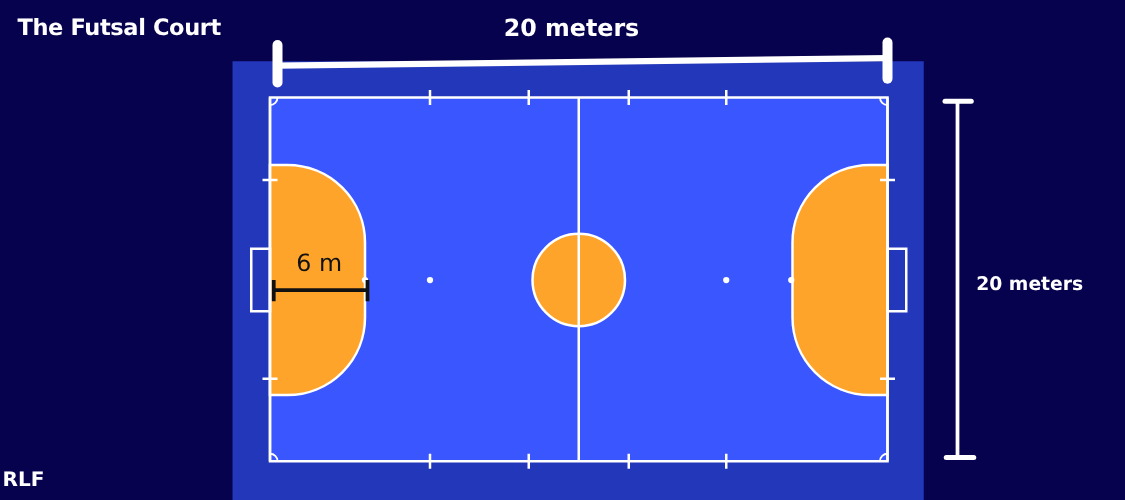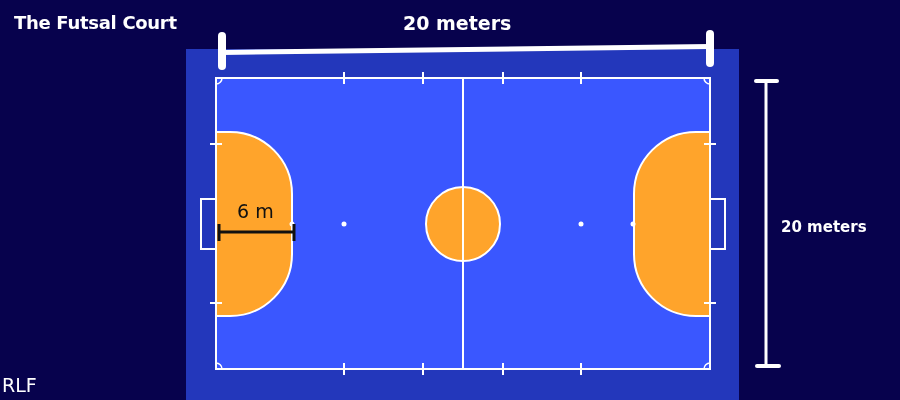--- a/index.html
+++ b/index.html
@@ -1,21 +1,21 @@
 <!DOCTYPE html>
 <html><head>
 <meta charset="utf-8">
 <style>
   html, body { margin: 0; padding: 0; }
   body { width: 900px; height: 400px; background: #07024d; position: relative; overflow: hidden;
          font-family: "DejaVu Sans", sans-serif; }
   .title { position: absolute; left: 14px; top: 12px; color: #fff; font-weight: bold; font-size: 18px; letter-spacing: -0.3px; }
   .width-label { position: absolute; left: 403px; top: 12px; color: #fff; font-weight: bold; font-size: 19px; }
   .height-label { position: absolute; left: 781px; top: 218px; color: #fff; font-weight: bold; font-size: 15px; }
-  .credit { position: absolute; left: 2px; top: 374px; color: #fff; font-weight: normal; font-size: 19px; }
+  .credit { position: absolute; left: 2px; top: 374px; color: #fff; font-weight: bold; font-size: 16px; }
   .radius-label { position: absolute; left: 237px; top: 200px; color: #111; font-weight: normal; font-size: 19px; }
   svg.court { position: absolute; left: 0; top: 0; }
 </style>
 </head>
 <body>
 
 <div class="title">The Futsal Court</div>
 <div class="width-label">20 meters</div>
 <div class="height-label">20 meters</div>
 <div class="credit">RLF</div>

